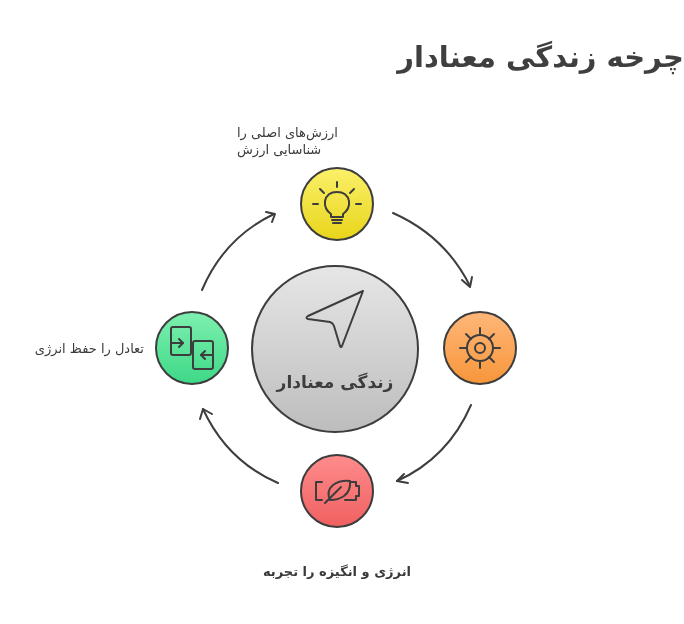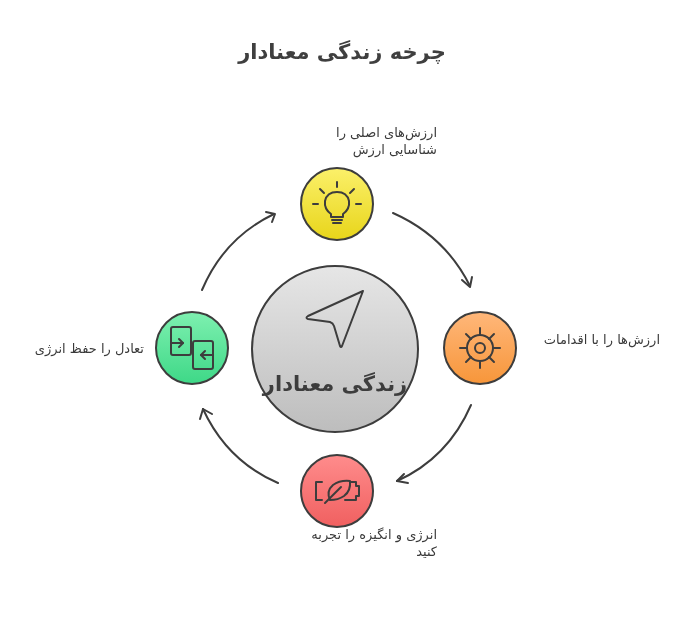--- a/index.html
+++ b/index.html
@@ -13,22 +13,21 @@
       position: relative;
       overflow: hidden;
       font-family: "DejaVu Sans", "Liberation Sans", sans-serif;
       color: #3d3d3d;
     }
     .title {
       position: absolute;
       left: 0;
       top: 40px;
       width: 684px;
-      text-align: center;
-      font-size: 21px;
+      font-size: 29px;
       font-weight: bold;
       color: #3f3f3f;
       direction: rtl;
       letter-spacing: 0;
     }
     svg.diagram {
       position: absolute;
       left: 0;
       top: 0;
     }
@@ -36,47 +35,48 @@
       position: absolute;
       font-size: 13px;
       line-height: 17px;
       color: #3a3a3a;
       direction: rtl;
     }
     .label-top {
       left: 237px;
       top: 124px;
       width: 200px;
-      text-align: right;
+      text-align: left;
     }
     .label-right {
       left: 520px;
       top: 331px;
       width: 140px;
       text-align: right;
     }
     .label-left {
       left: 20px;
       top: 340px;
       width: 124px;
       text-align: right;
     }
     .label-bottom {
       left: 237px;
-      top: 526px;
+      top: 563px;
       width: 200px;
-      text-align: right;
+      text-align: center;
+      font-weight: bold;
     }
     .center-label {
       position: absolute;
       left: 252px;
       top: 372px;
       width: 166px;
       text-align: center;
-      font-size: 21px;
+      font-size: 17px;
       font-weight: bold;
       color: #3d3d3d;
       direction: rtl;
     }
     .line { display: block; }
   </style>
 </head>
 <body>
 
 <div class="title">چرخه زندگی معنادار</div>
@@ -189,23 +189,21 @@
 </svg>
 
 <div class="center-label">زندگی معنادار</div>
 
 <div class="label label-top">
   <span class="line">ارزش‌های اصلی را</span>
   <span class="line">شناسایی ارزش</span>
 </div>
 
 <div class="label label-right">
-  <span class="line">ارزش‌ها را با اقدامات</span>
 </div>
 
 <div class="label label-bottom">
   <span class="line">انرژی و انگیزه را تجربه</span>
-  <span class="line">کنید</span>
 </div>
 
 <div class="label label-left">
   <span class="line">تعادل را حفظ انرژی</span>
 </div>
 
 </body></html>

